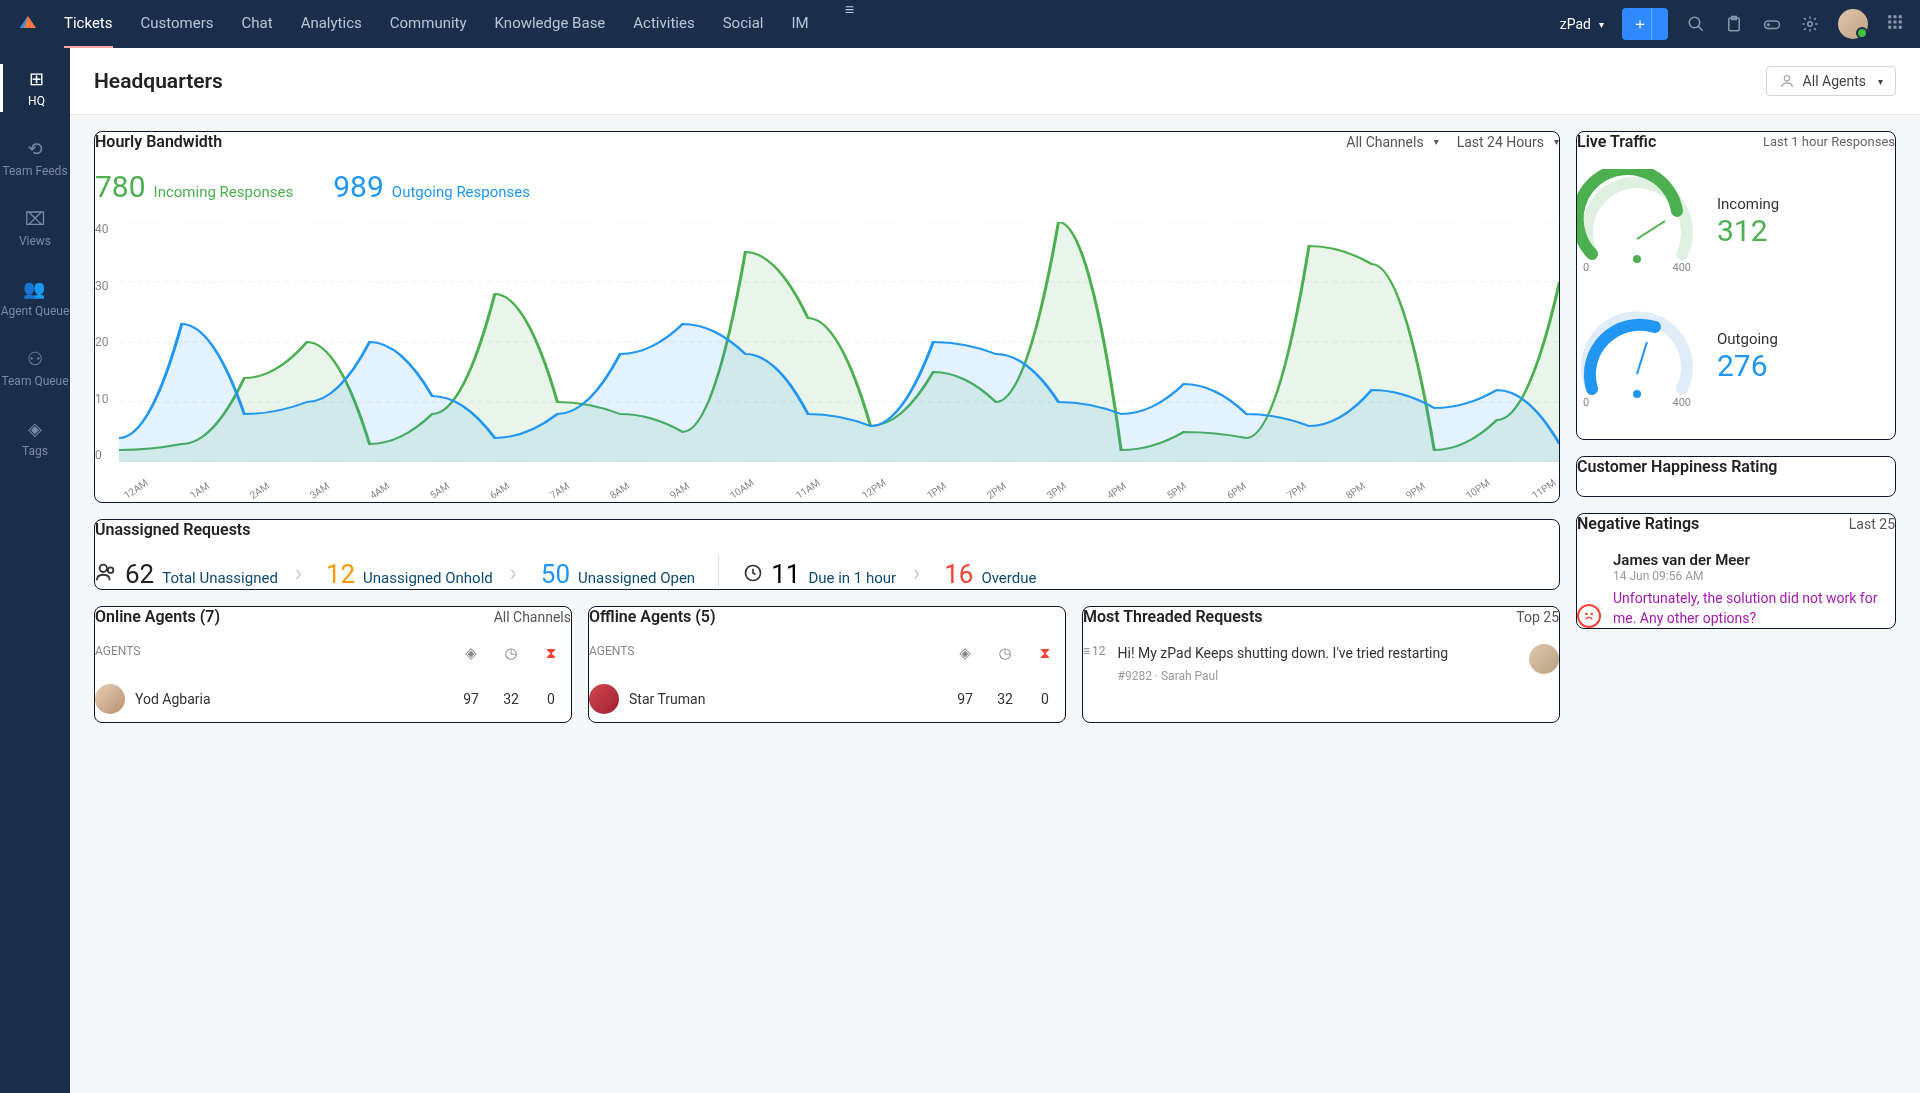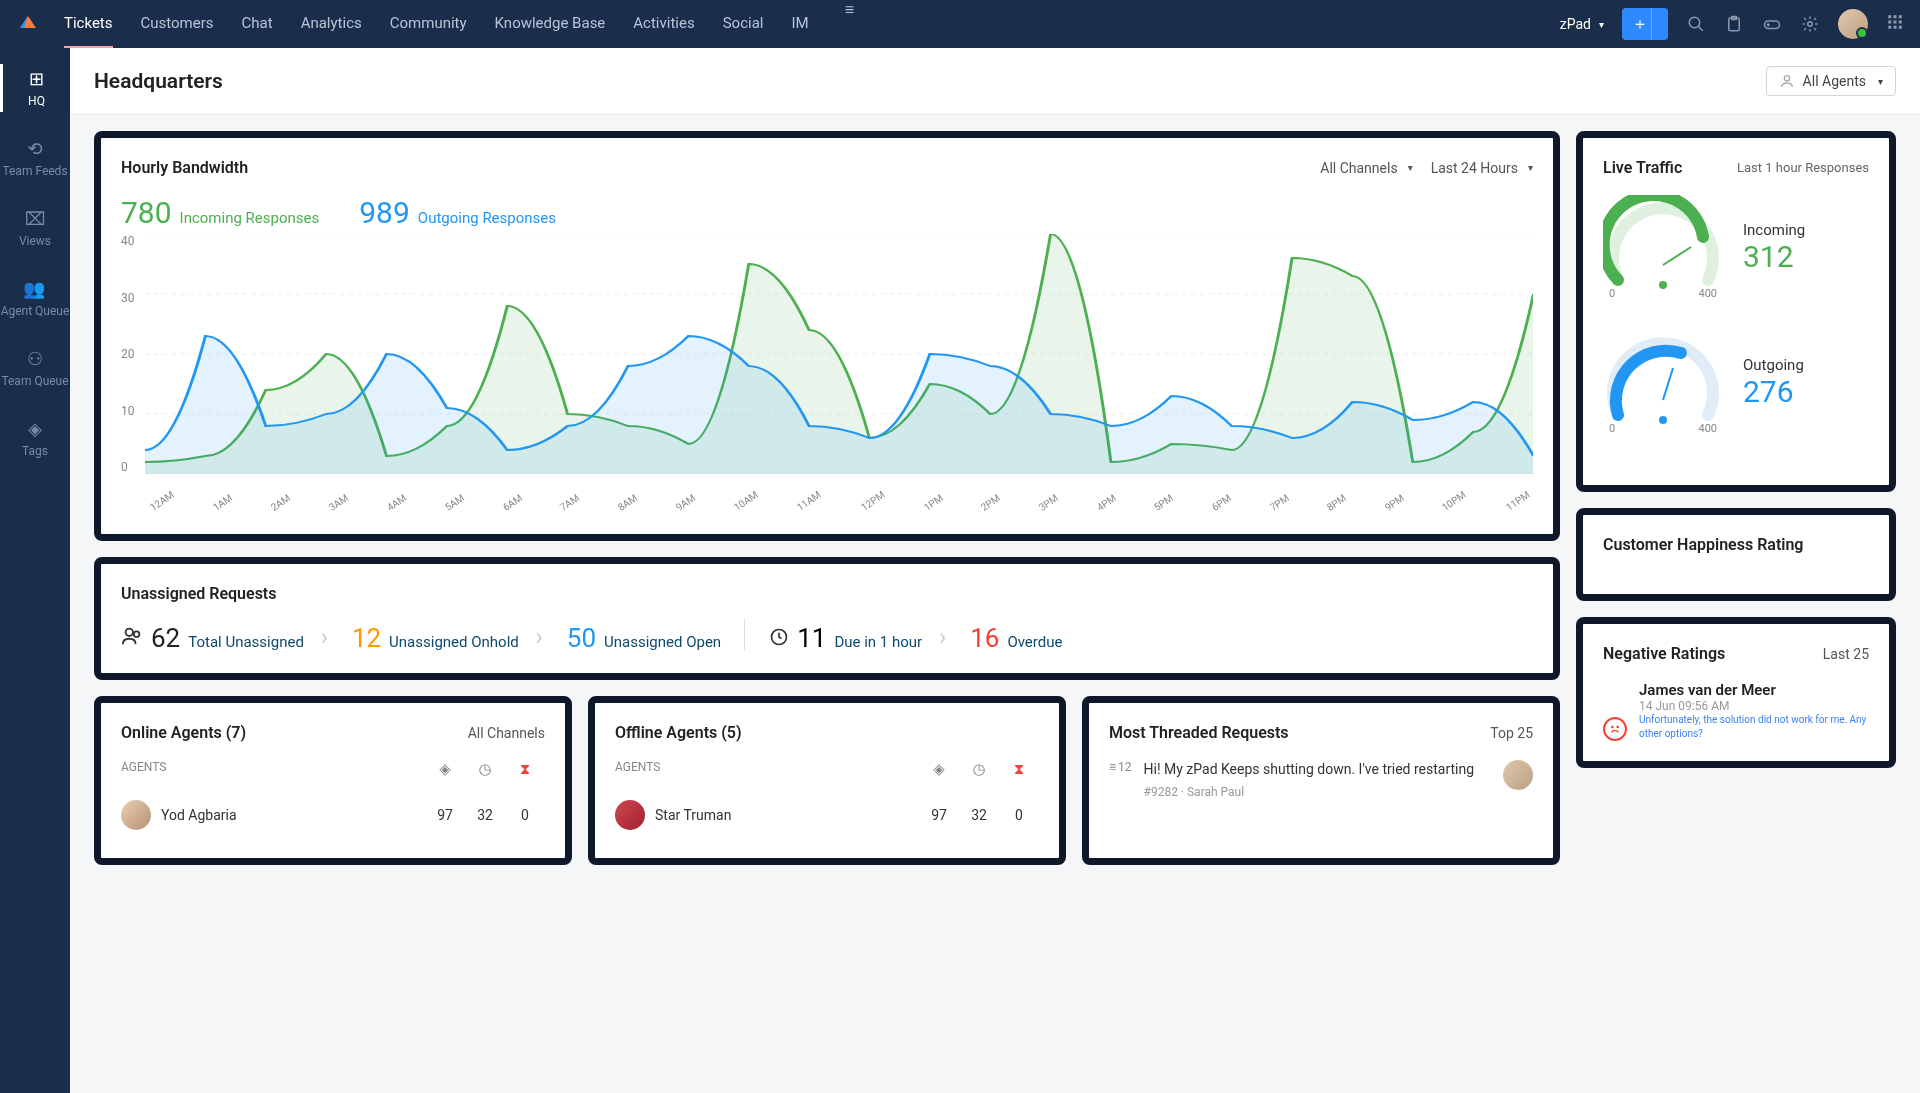--- a/index.html
+++ b/index.html
@@ -30,28 +30,28 @@
 .sidebar-item.active { color: #fff; border-left: 3px solid #fff; }
 .sidebar-icon { font-size: 18px; }
 
 .content { flex: 1; overflow-y: auto; }
 .page-header { display: flex; align-items: center; justify-content: space-between; padding: 18px 24px; background: #fff; border-bottom: 1px solid #eaeaea; }
 .page-title { font-size: 21px; font-weight: 600; color: #222; }
 .agent-filter { border: 1px solid #d5d5d5; border-radius: 4px; padding: 6px 12px; font-size: 14px; color: #444; cursor: pointer; display: flex; align-items: center; gap: 8px; }
 
 .dashboard { padding: 16px 24px; display: grid; grid-template-columns: 1fr 320px; gap: 16px; }
 
-.card { background: #fff; border: 7px solid #0f172a; border-radius: 8px; padding: 20px; }
+.card { background: #fff; border: 1px solid #0f172a; border-radius: 8px; }
 .card-header { display: flex; align-items: center; justify-content: space-between; margin-bottom: 18px; }
 .card-title { font-size: 16px; font-weight: 600; color: #222; }
 .card-filter { font-size: 14px; color: #555; cursor: pointer; display: flex; align-items: center; gap: 6px; }
 .card-filters { display: flex; gap: 18px; }
 
 
-.bw-stats { display: flex; gap: 40px; margin-bottom: 4px; }
+.bw-stats { display: flex; gap: 40px; margin-bottom: 18px; }
 .bw-stat { display: flex; align-items: baseline; gap: 8px; }
 .bw-num { font-size: 30px; font-weight: 400; }
 .bw-label { font-size: 15px; }
 .bw-in .bw-num, .bw-in .bw-label { color: #4caf50; }
 .bw-out .bw-num, .bw-out .bw-label { color: #2196f3; }
 
 .chart-area { position: relative; height: 280px; display: flex; }
 .y-axis { display: flex; flex-direction: column; justify-content: space-between; padding-right: 10px; height: 240px; }
 .y-tick { font-size: 12px; color: #888; }
 .chart-svg { flex: 1; height: 240px; }
@@ -98,21 +98,21 @@
 .happiness-row { display: flex; align-items: center; gap: 12px; }
 .happy-face { width: 28px; height: 28px; border-radius: 50%; border: 2px solid #4caf50; display: flex; align-items: center; justify-content: center; font-size: 16px; }
 .happy-pct { font-size: 28px; font-weight: 400; color: #222; }
 .happy-label { font-size: 15px; color: #333; }
 
 .rating-item { display: flex; gap: 12px; align-items: flex-end; }
 .sad-face { width: 24px; height: 24px; border-radius: 50%; border: 2px solid #f44336; display: flex; align-items: center; justify-content: center; font-size: 12px; color: #f44336; flex-shrink: 0; }
 .rating-body { flex: 1; }
 .rating-name { font-size: 15px; font-weight: 600; color: #222; }
 .rating-date { font-size: 12px; color: #999; }
-.rating-text { font-size: 10px; color: #3b82f6; line-height: 1.4; }
+.rating-text { font-size: 14px; color: #a21caf; margin-top: 6px; line-height: 1.4; }
 
 .caret::after { content: '▾'; font-size: 10px; margin-left: 4px; }
 </style>
 </head>
 <body>
 
 <div class="app">
 
   <div class="topnav">
     <div class="logo">

